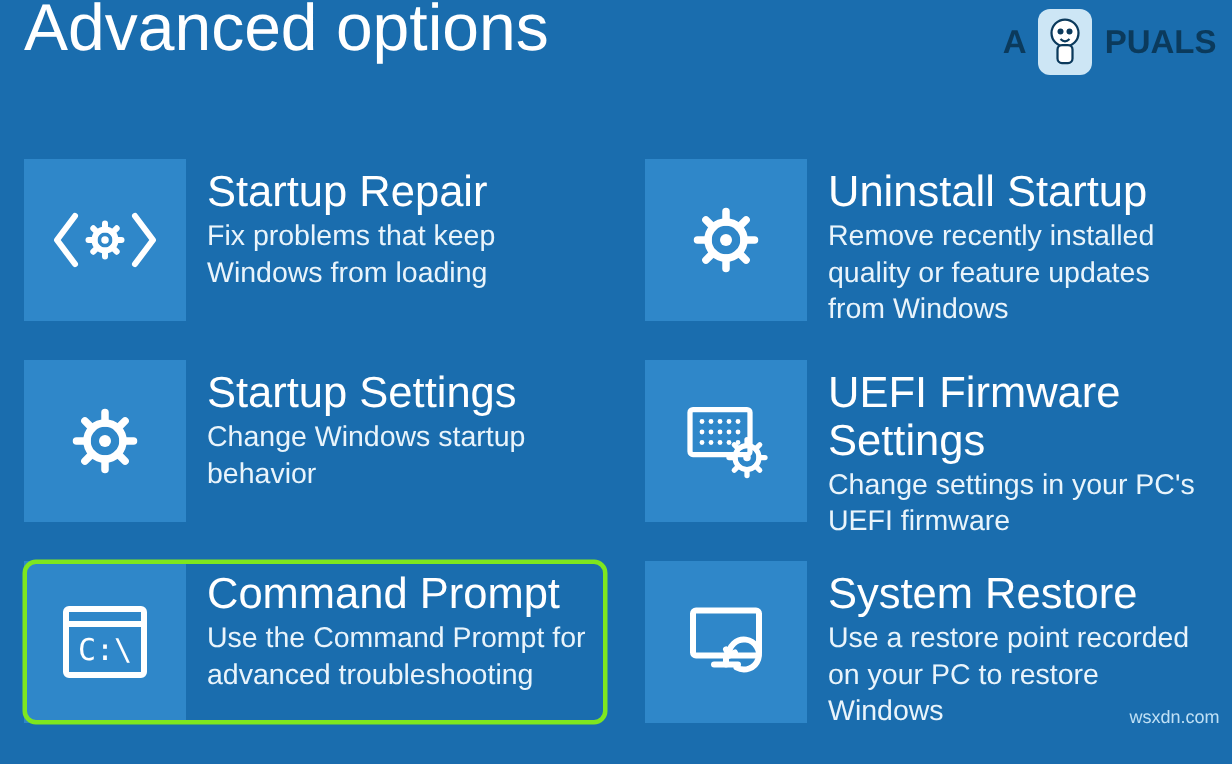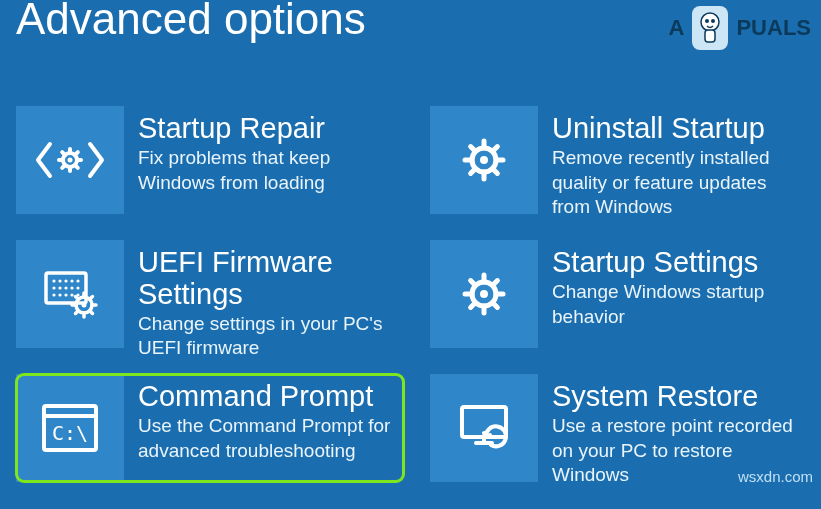--- a/index.html
+++ b/index.html
@@ -9,21 +9,21 @@
   .watermark .cartoon{width:36px;height:44px;border-radius:8px;background:#cde6f5;display:flex;align-items:center;justify-content:center}
   .watermark .cartoon svg{display:block}
   .watermark .txt{font-family:"Segoe UI",Arial,sans-serif;font-weight:700;font-size:22px;color:#0b3a5c}
   .grid{position:absolute;left:16px;top:106px;display:grid;grid-template-columns:388px 388px;column-gap:26px;row-gap:26px}
   .tile{display:flex;align-items:stretch;width:388px;height:108px;cursor:pointer}
   .tile .icon{flex:0 0 108px;width:108px;height:108px;background:#2f87c9;display:flex;align-items:center;justify-content:center}
   .tile .body{flex:1;padding:7px 10px 0 14px}
   .tile .body h2{margin:0 0 1px;font-weight:300;font-size:29px;line-height:1.1;font-family:"Segoe UI Light","Segoe UI",Arial,sans-serif}
   .tile .body p{margin:0;font-size:19px;line-height:1.3;color:#e9f4fb;font-family:"Segoe UI",Arial,sans-serif}
   .tile.highlight{outline:3px solid #7ee61f;outline-offset:-2px;border-radius:8px}
-  .attrib{position:absolute;right:8px;bottom:6px;font-size:15px;color:#bfe0f5;font-family:Arial,sans-serif}
+  .attrib{position:absolute;right:8px;bottom:6px;font-size:12px;color:#bfe0f5;font-family:Arial,sans-serif}
   svg{display:block}
 </style>
 </head>
 <body>
 <div class="page">
 
 <div class="title">Advanced options</div>
 
 <div class="watermark">
   <span class="txt">A</span>
@@ -84,20 +84,43 @@
       </svg>
     </div>
     <div class="body">
       <h2>Uninstall Startup</h2>
       <p>Remove recently installed quality or feature updates from Windows</p>
     </div>
   </div>
 
   <div class="tile">
     <div class="icon">
+      <svg width="58" height="58" viewBox="0 0 58 58" fill="none" stroke="#fff" stroke-width="5" stroke-linecap="round" stroke-linejoin="round">
+        <g transform="translate(29 29)">
+          <circle r="12"></circle>
+              <circle r="4" fill="#fff" stroke="none"></circle>
+          <line x1="0" y1="-19" x2="0" y2="-12"></line>
+              <line x1="0" y1="19" x2="0" y2="12"></line>
+          <line x1="-19" y1="0" x2="-12" y2="0"></line>
+              <line x1="19" y1="0" x2="12" y2="0"></line>
+          <line x1="-13.4" y1="-13.4" x2="-8.5" y2="-8.5"></line>
+              <line x1="13.4" y1="13.4" x2="8.5" y2="8.5"></line>
+          <line x1="-13.4" y1="13.4" x2="-8.5" y2="8.5"></line>
+              <line x1="13.4" y1="-13.4" x2="8.5" y2="-8.5"></line>
+        </g>
+      </svg>
+    </div>
+    <div class="body">
+      <h2>Startup Settings</h2>
+      <p>Change Windows startup behavior</p>
+    </div>
+  </div>
+
+  <div class="tile">
+    <div class="icon">
       <svg width="60" height="54" viewBox="0 0 60 54" fill="none" stroke="#fff" stroke-width="3.5" stroke-linecap="round" stroke-linejoin="round">
         <rect x="6" y="6" width="40" height="30" rx="2"></rect>
         <circle cx="14" cy="14" r="1.6" fill="#fff" stroke="none"></circle>
             <circle cx="20" cy="14" r="1.6" fill="#fff" stroke="none"></circle>
             <circle cx="26" cy="14" r="1.6" fill="#fff" stroke="none"></circle>
             <circle cx="32" cy="14" r="1.6" fill="#fff" stroke="none"></circle>
             <circle cx="38" cy="14" r="1.6" fill="#fff" stroke="none"></circle>
         <circle cx="14" cy="21" r="1.6" fill="#fff" stroke="none"></circle>
             <circle cx="20" cy="21" r="1.6" fill="#fff" stroke="none"></circle>
             <circle cx="26" cy="21" r="1.6" fill="#fff" stroke="none"></circle>
@@ -118,43 +141,20 @@
           <line x1="-8.5" y1="-8.5" x2="-5.7" y2="-5.7"></line>
               <line x1="8.5" y1="8.5" x2="5.7" y2="5.7"></line>
           <line x1="-8.5" y1="8.5" x2="-5.7" y2="5.7"></line>
               <line x1="8.5" y1="-8.5" x2="5.7" y2="-5.7"></line>
         </g>
       </svg>
     </div>
     <div class="body">
       <h2>UEFI Firmware Settings</h2>
       <p>Change settings in your PC's UEFI firmware</p>
-    </div>
-  </div>
-
-  <div class="tile">
-    <div class="icon">
-      <svg width="58" height="58" viewBox="0 0 58 58" fill="none" stroke="#fff" stroke-width="5" stroke-linecap="round" stroke-linejoin="round">
-        <g transform="translate(29 29)">
-          <circle r="12"></circle>
-              <circle r="4" fill="#fff" stroke="none"></circle>
-          <line x1="0" y1="-19" x2="0" y2="-12"></line>
-              <line x1="0" y1="19" x2="0" y2="12"></line>
-          <line x1="-19" y1="0" x2="-12" y2="0"></line>
-              <line x1="19" y1="0" x2="12" y2="0"></line>
-          <line x1="-13.4" y1="-13.4" x2="-8.5" y2="-8.5"></line>
-              <line x1="13.4" y1="13.4" x2="8.5" y2="8.5"></line>
-          <line x1="-13.4" y1="13.4" x2="-8.5" y2="8.5"></line>
-              <line x1="13.4" y1="-13.4" x2="8.5" y2="-8.5"></line>
-        </g>
-      </svg>
-    </div>
-    <div class="body">
-      <h2>Startup Settings</h2>
-      <p>Change Windows startup behavior</p>
     </div>
   </div>
 
   <div class="tile highlight">
     <div class="icon">
       <svg width="64" height="56" viewBox="0 0 64 56" fill="none" stroke="#fff" stroke-width="4" stroke-linecap="round" stroke-linejoin="round">
         <rect x="6" y="6" width="52" height="44" rx="2"></rect>
         <line x1="6" y1="16" x2="58" y2="16"></line>
         <text x="14" y="40" font-family="Consolas,monospace" font-size="20" fill="#fff" stroke="none">C:\</text>
       </svg>

